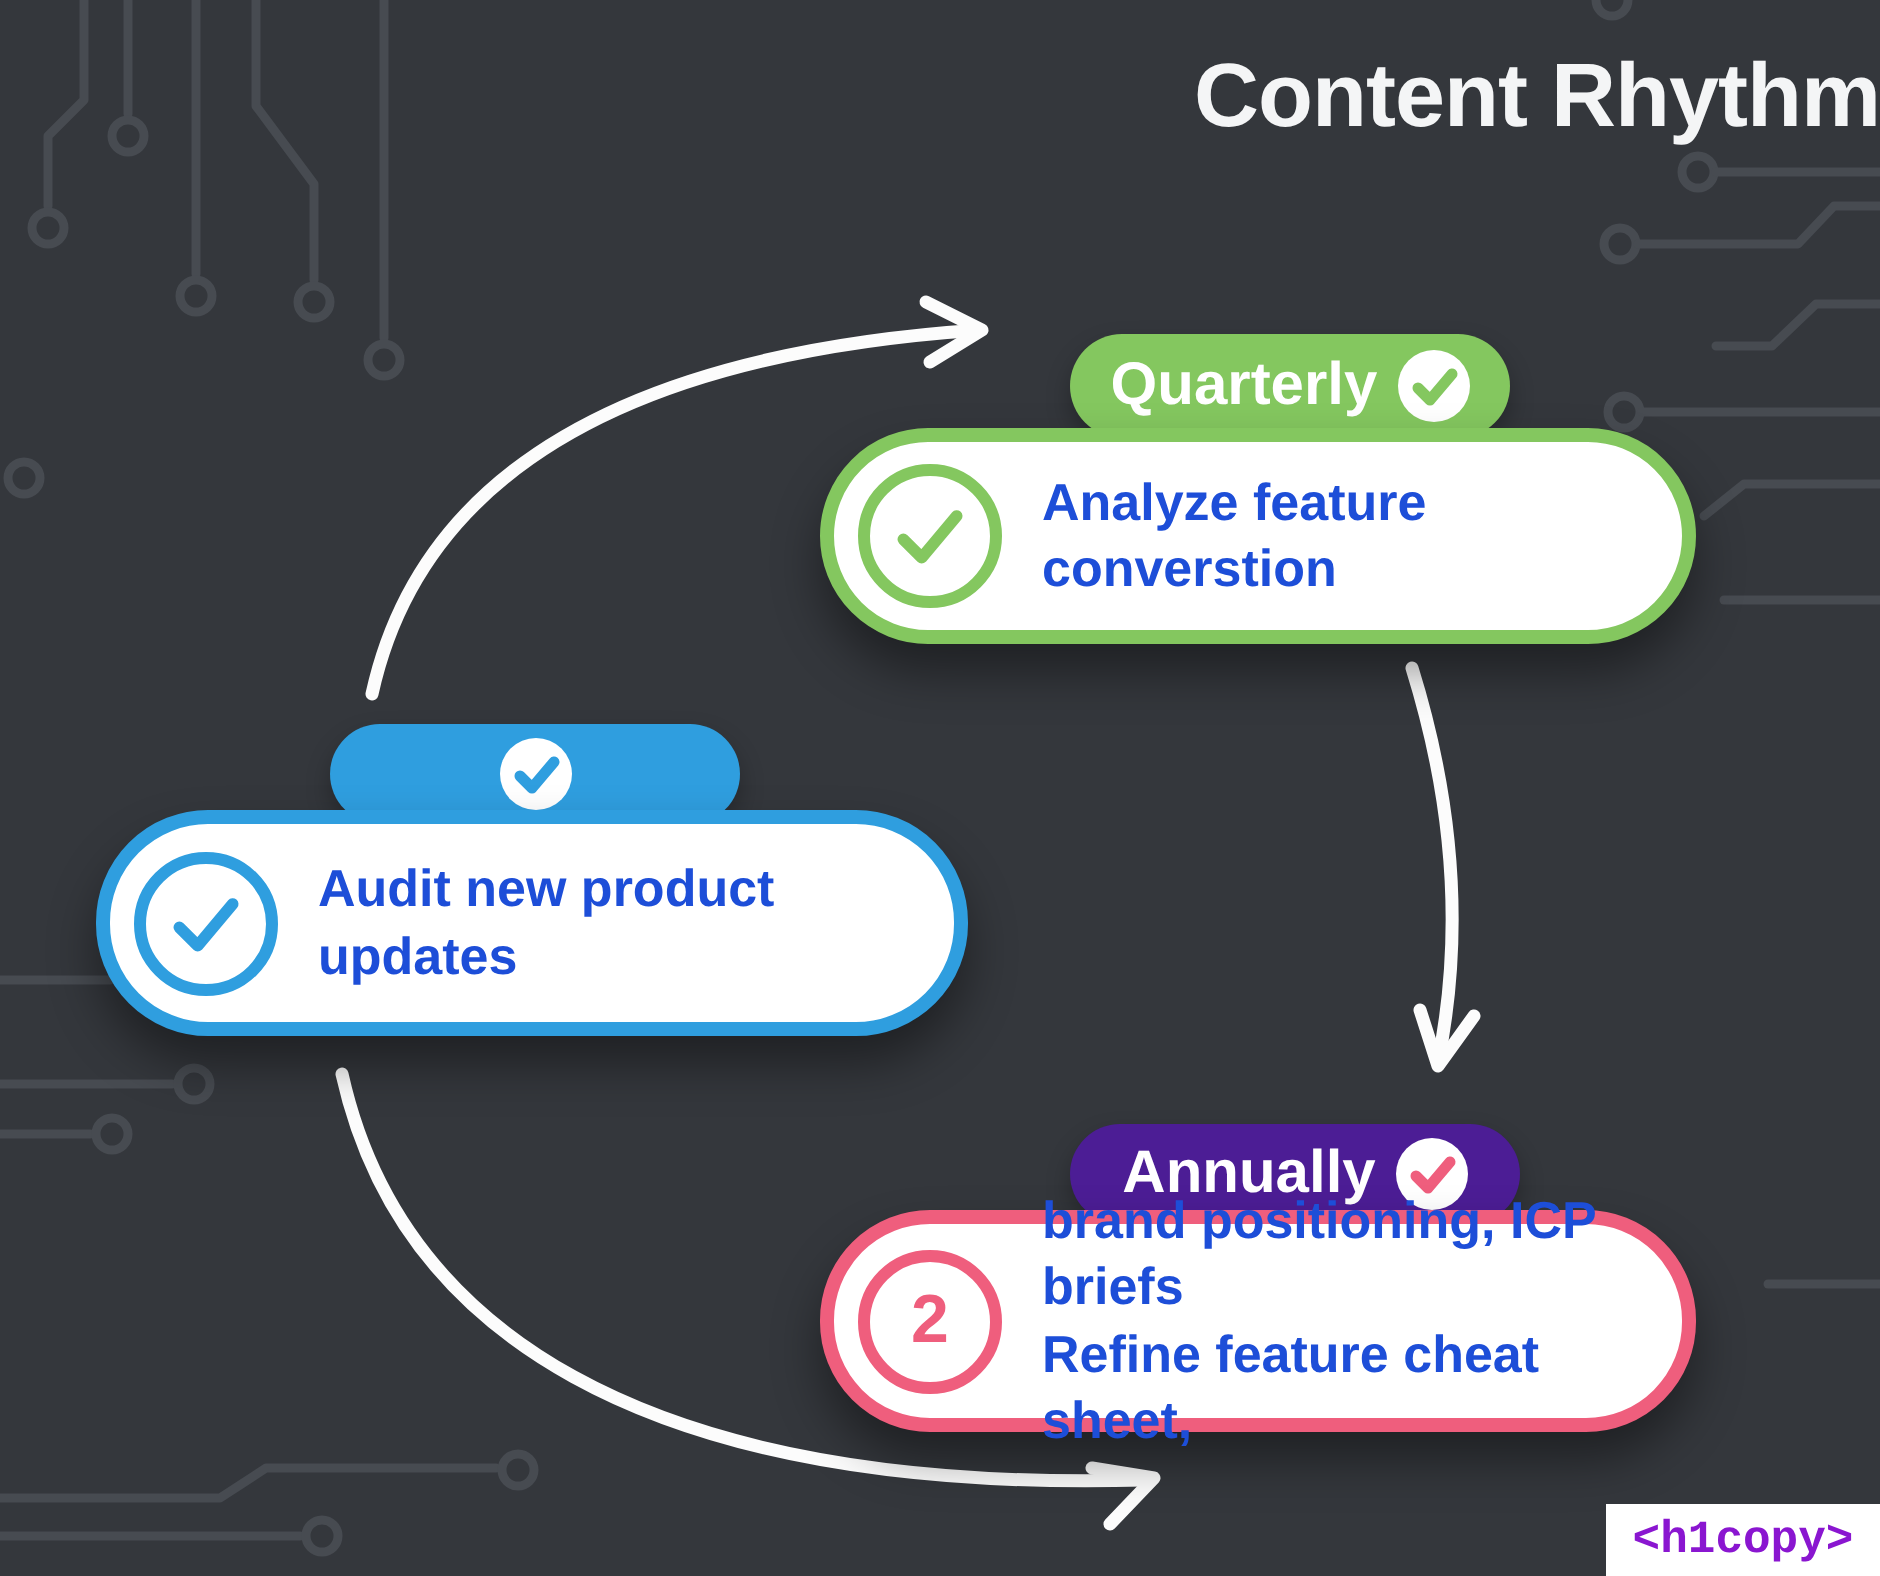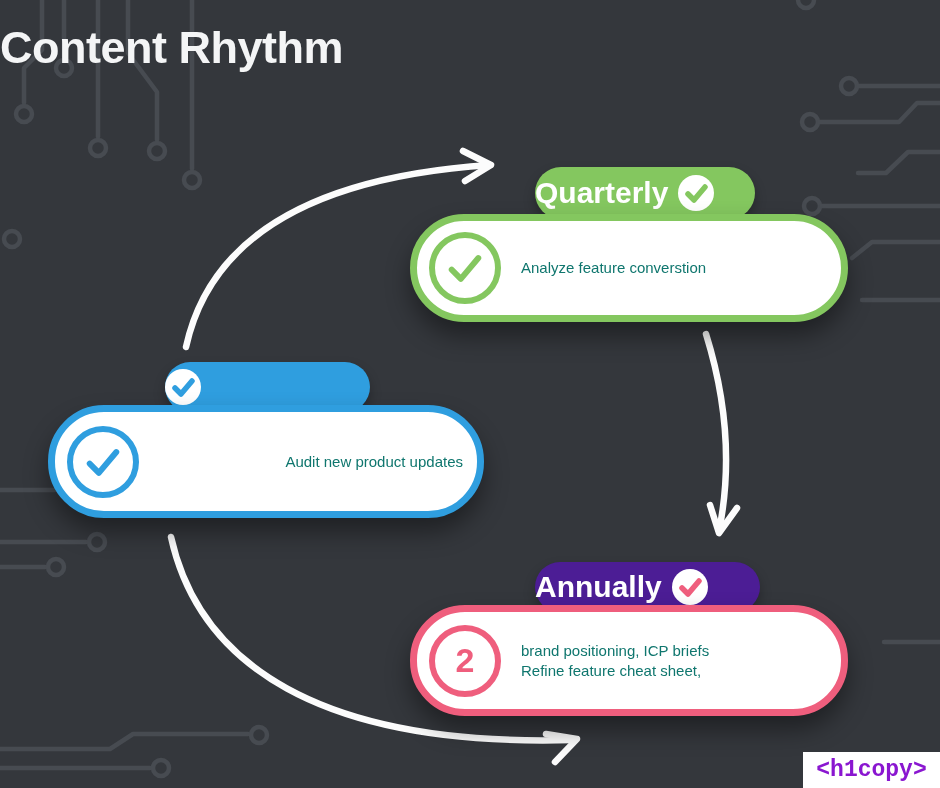--- a/index.html
+++ b/index.html
@@ -6,62 +6,62 @@
   body{
     width:940px;height:788px;position:relative;overflow:hidden;
     background:#34373c;
     font-family:"Liberation Sans", sans-serif;
   }
   svg.layer{position:absolute;left:0;top:0;width:940px;height:788px;}
   #circuit{z-index:0;}
   #arrows{z-index:1;}
 
   .page-title{
-    position:absolute;left:0;top:22px;width:940px;text-align:left;
+    position:absolute;left:0;top:22px;width:940px;text-align:right;
     font-size:45px;font-weight:700;color:#f4f5f6;letter-spacing:-0.5px;z-index:2;
   }
 
   .stage{position:absolute;z-index:2;}
   .tab{
-    position:absolute;display:flex;align-items:center;
+    position:absolute;display:flex;align-items:center;justify-content:center;
     gap:10px;border-radius:28px;color:#ffffff;font-weight:700;font-size:30px;
     box-shadow:0 6px 12px rgba(0,0,0,0.28);z-index:1;
   }
   .card{
     position:absolute;background:#ffffff;border-style:solid;
     display:flex;align-items:center;
     box-shadow:0 14px 24px rgba(0,0,0,0.40);z-index:2;
     box-sizing:border-box;
   }
   .bullet{
     flex:0 0 auto;width:72px;height:72px;border-radius:50%;
     border:6px solid;box-sizing:border-box;background:#fff;
     display:flex;align-items:center;justify-content:center;
   }
   .bullet.num{font-size:34px;font-weight:700;}
   .desc{
-    margin-left:20px;font-size:15px;line-height:1.27;color:#0f766e;font-weight:400;
+    margin-left:20px;font-size:26px;line-height:1.27;color:#1d4ed8;font-weight:700;
   }
   .desc span{display:block;}
   .badge{
     width:36px;height:36px;border-radius:50%;background:#ffffff;flex:0 0 auto;
     display:flex;align-items:center;justify-content:center;
   }
 
   
   .g .tab{left:535px;top:167px;width:220px;height:52px;background:#84c75f;}
   .g .card{left:410px;top:214px;width:438px;height:108px;border-radius:54px;border-width:7px;border-color:#84c75f;padding-left:12px;}
   .g .bullet{border-color:#84c75f;}
   .g .desc{text-align:left;}
 
   
   .b .tab{left:165px;top:362px;width:205px;height:50px;background:#2f9edf;}
   .b .card{left:48px;top:405px;width:436px;height:113px;border-radius:56px;border-width:7px;border-color:#2f9edf;padding-left:12px;}
   .b .bullet{border-color:#2f9edf;}
-  .b .desc{text-align:right;flex:1;margin-right:14px;}
+  .b .desc{text-align:left;flex:1;margin-right:14px;}
 
   
   .p .tab{left:535px;top:562px;width:225px;height:50px;background:#4c1d95;}
   .p .card{left:410px;top:605px;width:438px;height:111px;border-radius:55px;border-width:7px;border-color:#ef5e7d;padding-left:12px;}
   .p .bullet{border-color:#ef5e7d;color:#ef5e7d;}
   .p .desc{text-align:left;}
 
   .watermark{
     position:absolute;left:803px;top:752px;width:137px;height:36px;z-index:3;
     background:#ffffff;display:flex;align-items:center;justify-content:center;

